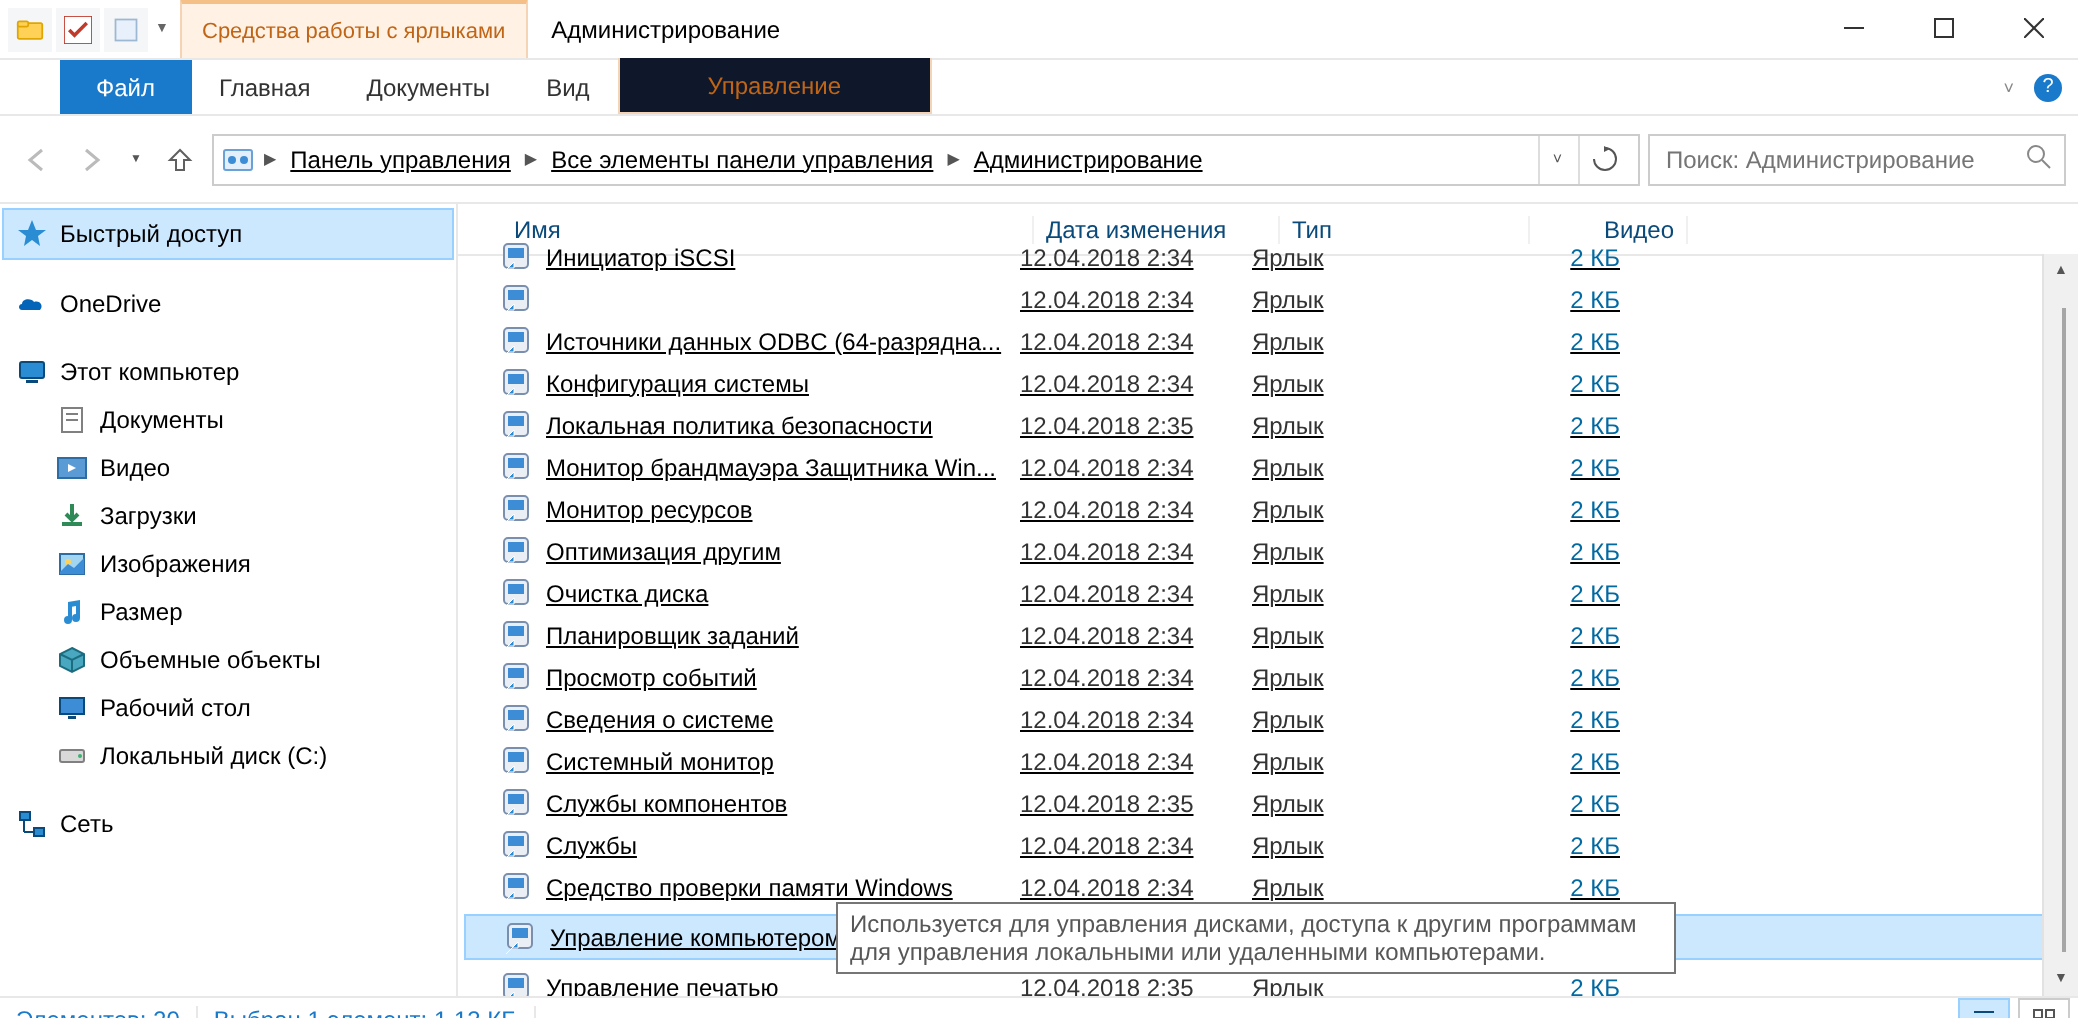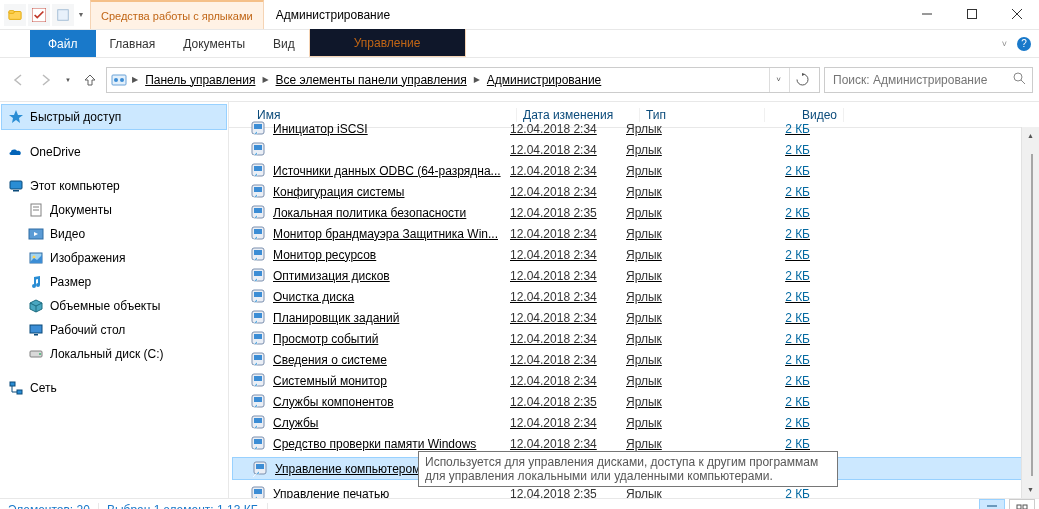--- a/index.html
+++ b/index.html
@@ -545,20 +545,28 @@
               <svg width="16" height="16">
                 <rect x="1" y="3" width="14" height="10" fill="#5b9bd5" stroke="#2e6da4"></rect>
                 <polygon points="6,6 6,10 10,8" fill="#fff"></polygon>
               </svg>
             </span>
             <span>Видео</span>
           </div>
           <div class="item sub">
             <span class="ico16">
               <svg width="16" height="16">
+                <path d="M8 2 L8 9 M5 7 L8 10 L11 7 M3 12 L13 12" fill="none" stroke="#2e8b57" stroke-width="2"></path>
+              </svg>
+            </span>
+            <span>Загрузки</span>
+          </div>
+          <div class="item sub">
+            <span class="ico16">
+              <svg width="16" height="16">
                 <rect x="2" y="3" width="12" height="10" fill="#a2d5f2" stroke="#2e6da4"></rect>
                 <circle cx="6" cy="7" r="1.5" fill="#ffd257"></circle>
                 <path d="M2 12 L6 8 L9 10 L14 5 L14 13 L2 13 Z" fill="#3c8dd5"></path>
               </svg>
             </span>
             <span>Изображения</span>
           </div>
           <div class="item sub">
             <span class="ico16">
               <svg width="16" height="16">
@@ -725,21 +733,21 @@
         </div>
         <div class="row">
           <div class="cell cell-name">
             <span class="ico16">
               <svg width="16" height="16" viewBox="0 0 16 16">
                 <rect x="1" y="1" width="12" height="12" rx="2" fill="#eaeef5" stroke="#7a8fae"></rect>
                 <rect x="3" y="3" width="8" height="5" fill="#3c8dd5"></rect>
                 <path d="M0 16 L6 10 L6 13 L3 13 Z" fill="#2a8dd4" stroke="#fff" stroke-width="0.5"></path>
               </svg>
             </span>
-            <span>Оптимизация дисков</span>
+            <span>Оптимизация другим</span>
           </div>
           <div class="cell cell-date">12.04.2018 2:34</div>
           <div class="cell cell-type">Ярлык</div>
           <div class="cell cell-size">2 КБ</div>
         </div>
         <div class="row">
           <div class="cell cell-name">
             <span class="ico16">
               <svg width="16" height="16" viewBox="0 0 16 16">
                 <rect x="1" y="1" width="12" height="12" rx="2" fill="#eaeef5" stroke="#7a8fae"></rect>

